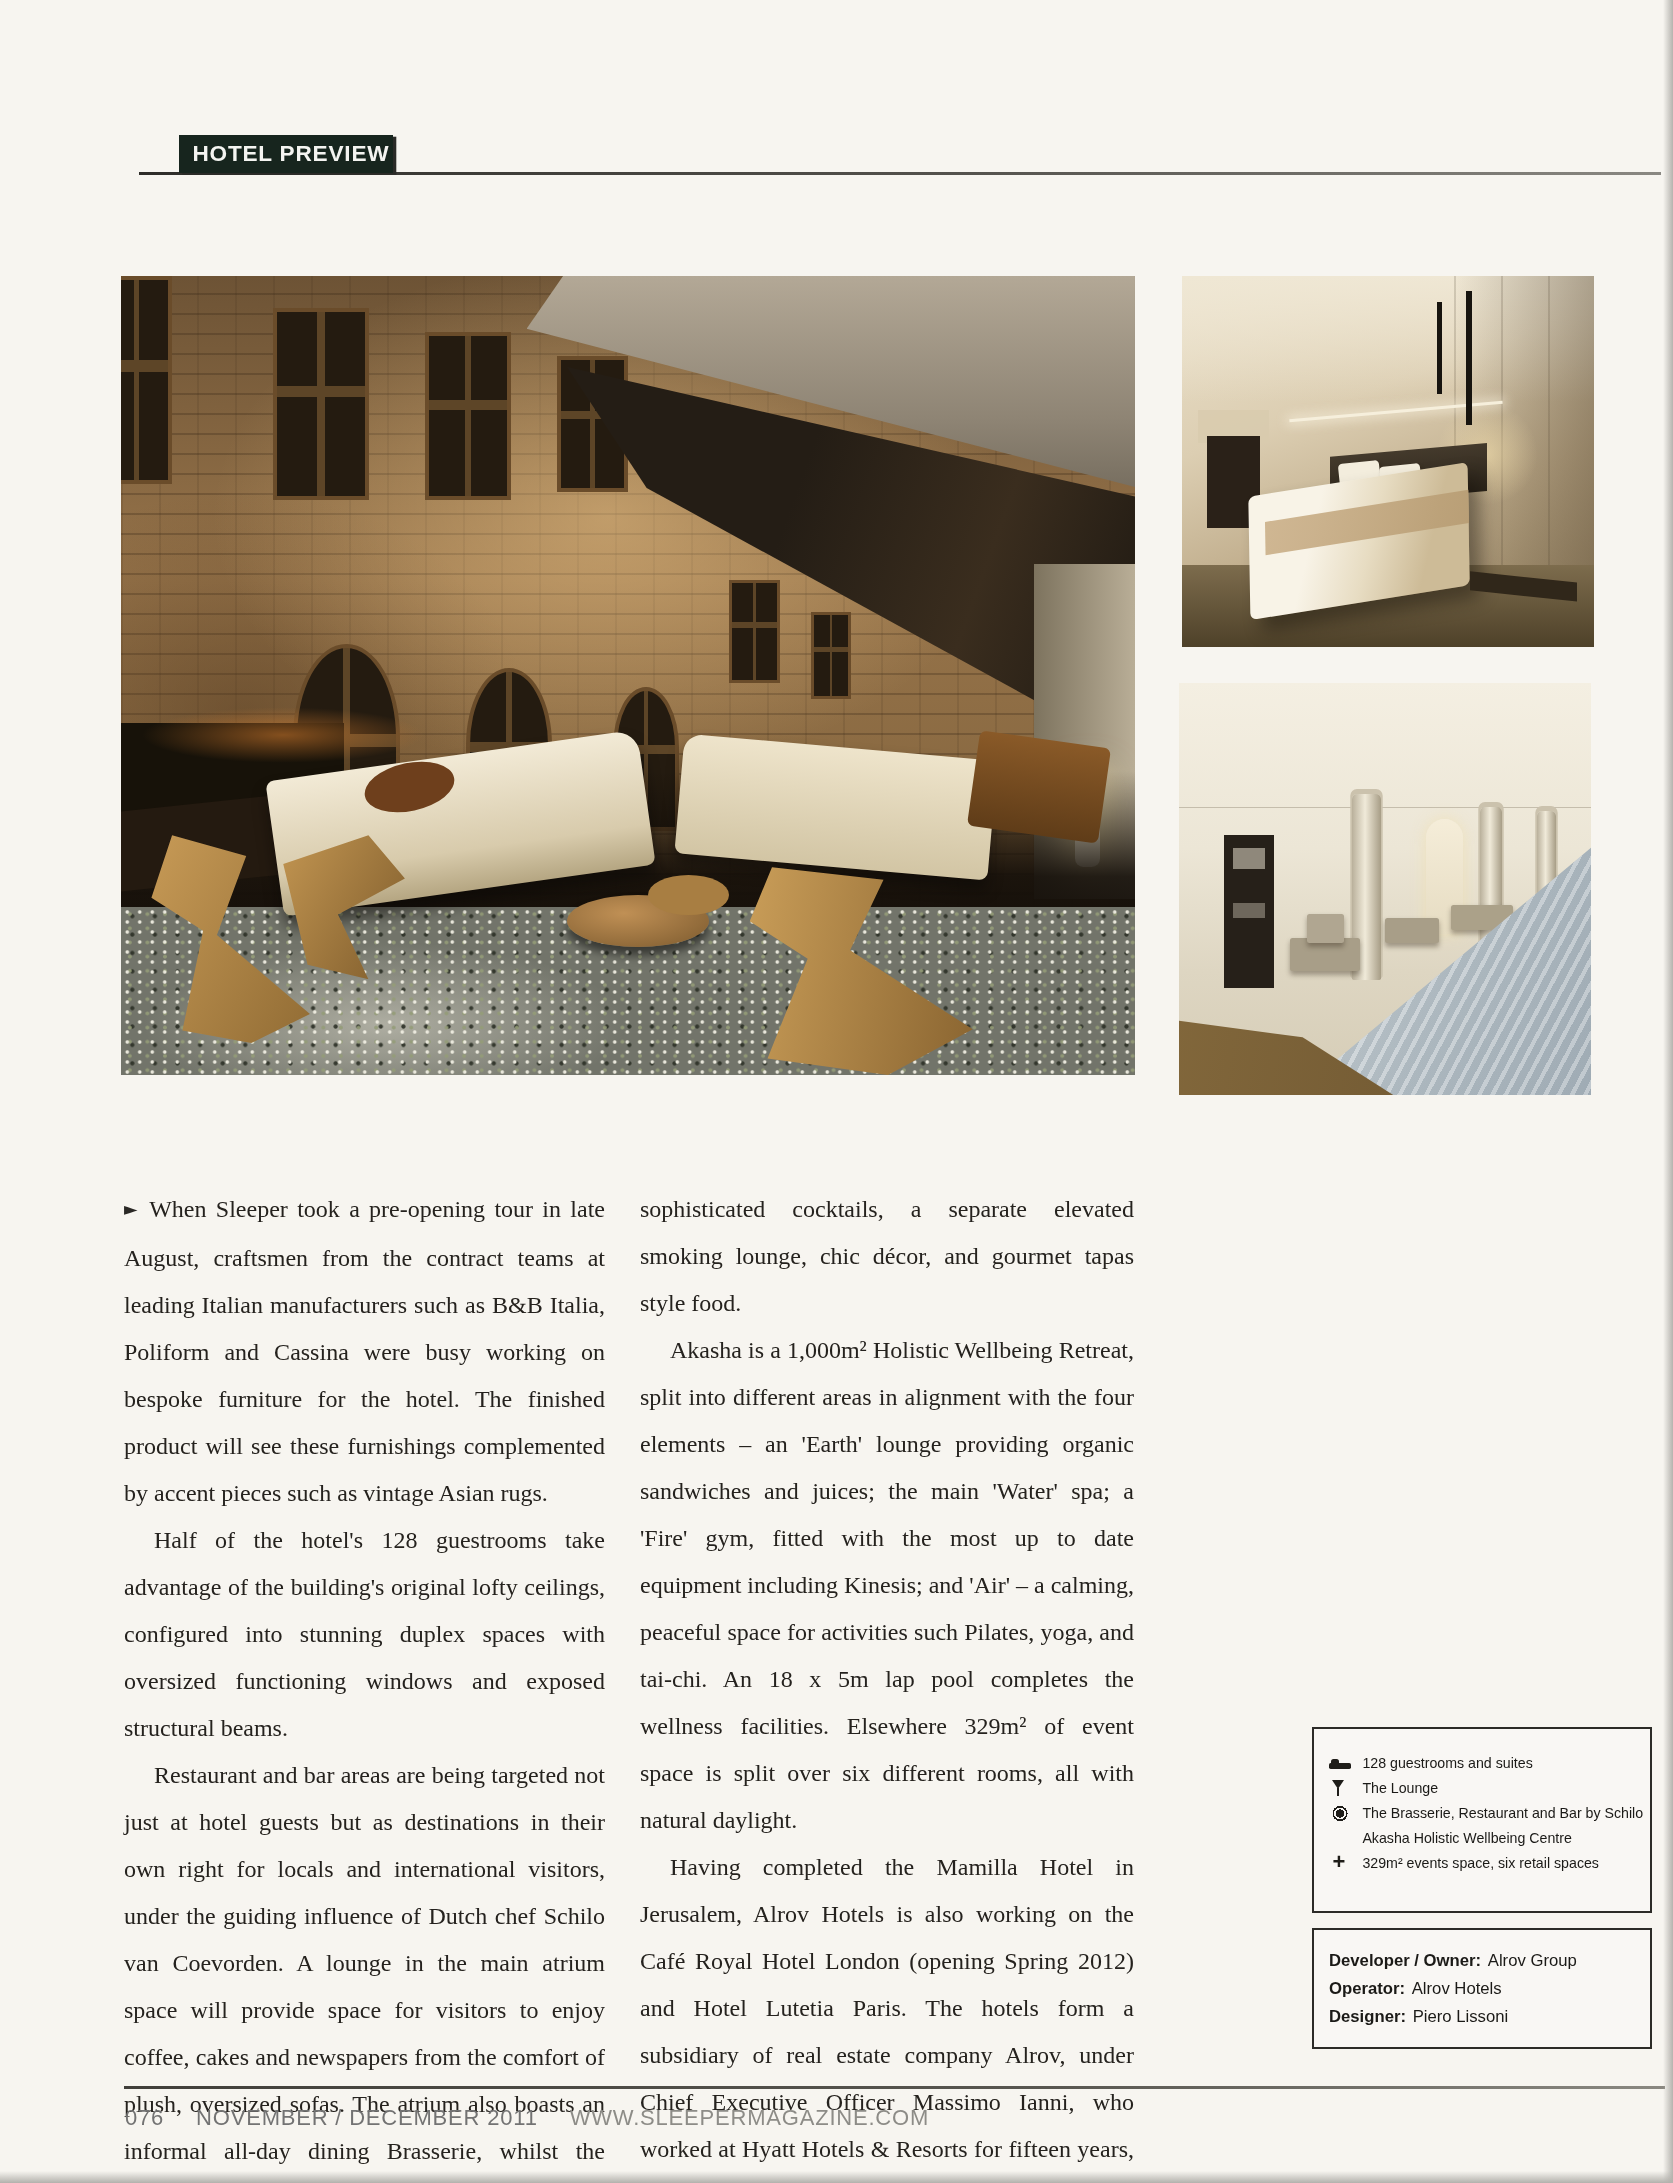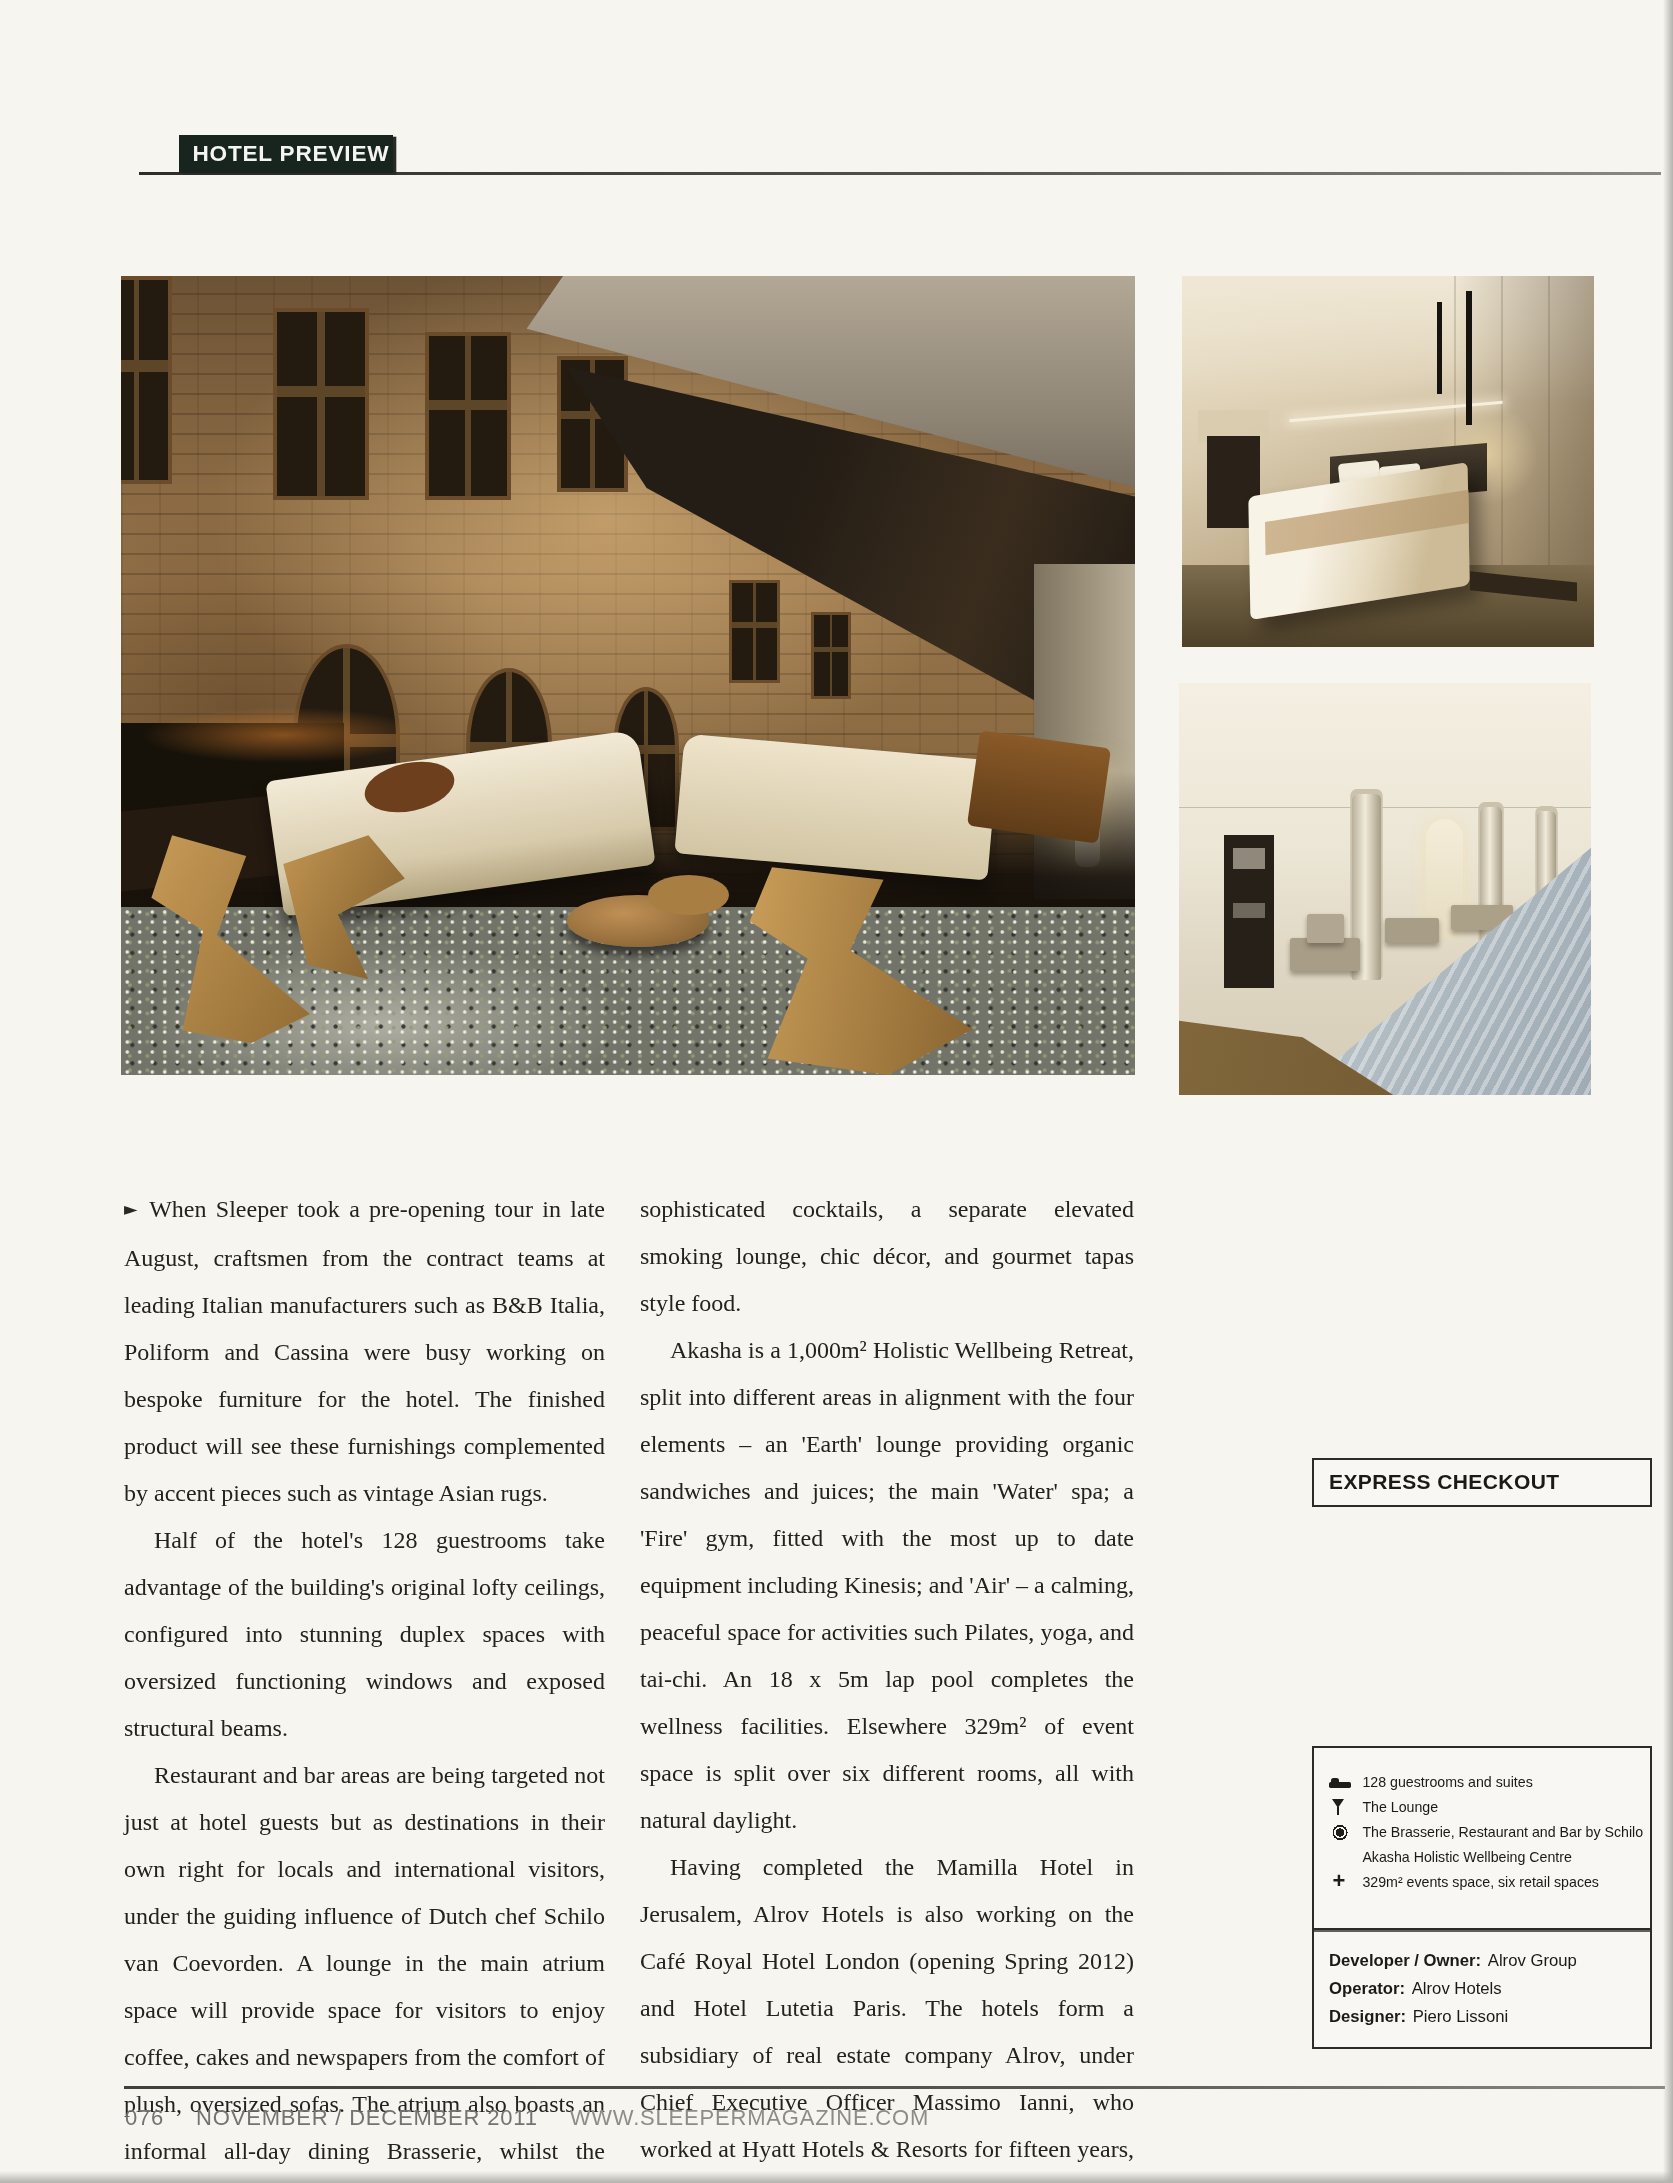--- a/index.html
+++ b/index.html
@@ -157,21 +157,21 @@
   .marker { display:inline-block; margin-right:11.7px; font-size:17.6px;
             transform:translateY(-2.5px); color:#2a2825; font-family:"DejaVu Sans", sans-serif; }
 
   
   .side-box { position:absolute; left:1312px; width:340px; box-sizing:border-box;
               border:2.5px solid #2c2b27; background:rgba(255,255,255,.25); color:#1b1a17; }
   #box-title { top:1458px; height:49px; font-weight:bold; font-size:21px;
                line-height:43px; padding-left:15px; letter-spacing:0.4px; }
   #box-hotel { top:1524px; height:187px; padding:15px 15px; font-size:16.7px; line-height:26px; }
   #box-hotel .b { font-weight:bold; }
-  #box-fac { top:1727px; height:186px; padding:22px 13.4px; font-size:14.2px; line-height:25px;margin-top:19px; }
+  #box-fac { top:1727px; height:186px; padding:22px 13.4px; font-size:14.2px; line-height:25px; }
   .fac-row { display:flex; align-items:center; gap:10px; white-space:nowrap; height:25px; }
   .fac-row.cont { padding-left:35px; }
   .ic { position:relative; width:25px; height:25px; flex:none; }
   .ic-bed::before { content:""; position:absolute; left:1.7px; right:1.7px; bottom:6.7px; height:5.9px;
     background:#1f1d19; border-radius:1.7px; }
   .ic-bed::after { content:""; position:absolute; left:3.3px; bottom:12.5px; width:8.4px; height:5px;
     background:#1f1d19; border-radius:2.5px 2.5px 0 0; }
   .ic-glass::before { content:""; position:absolute; left:4.2px; top:4.2px; width:0; height:0;
     border-left:6.7px solid transparent; border-right:6.7px solid transparent;
     border-top:9.2px solid #1f1d19; }
@@ -278,21 +278,20 @@
     <p><span class="marker">►</span><span>When Sleeper took a pre-opening tour in late August, craftsmen from the contract teams at leading Italian manufacturers such as B&amp;B Italia, Poliform and Cassina were busy working on bespoke furniture for the hotel. The finished product will see these furnishings complemented by accent pieces such as vintage Asian rugs.</span></p>
     <p class="ind">Half of the hotel's 128 guestrooms take advantage of the building's original lofty ceilings, configured into stunning duplex spaces with oversized functioning windows and exposed structural beams.</p>
     <p class="ind">Restaurant and bar areas are being targeted not just at hotel guests but as destinations in their own right for locals and international visitors, under the guiding influence of Dutch chef Schilo van Coevorden. A lounge in the main atrium space will provide space for visitors to enjoy coffee, cakes and newspapers from the comfort of plush, oversized sofas. The atrium also boasts an informal all-day dining Brasserie, whilst the hotel's speciality restaurant overlooks the Paulus Potterstraat (home of the Van Gogh and Stedelijk museums). There is a bar offering</p>
   </div>
   <div class="col" id="col-right">
     <p>sophisticated cocktails, a separate elevated smoking lounge, chic décor, and gourmet tapas style food.</p>
     <p class="ind">Akasha is a 1,000m² Holistic Wellbeing Retreat, split into different areas in alignment with the four elements – an 'Earth' lounge providing organic sandwiches and juices; the main 'Water' spa; a 'Fire' gym, fitted with the most up to date equipment including Kinesis; and 'Air' – a calming, peaceful space for activities such Pilates, yoga, and tai-chi. An 18 x 5m lap pool completes the wellness facilities. Elsewhere 329m² of event space is split over six different rooms, all with natural daylight.</p>
     <p class="ind">Having completed the Mamilla Hotel in Jerusalem, Alrov Hotels is also working on the Café Royal Hotel London (opening Spring 2012) and Hotel Lutetia Paris. The hotels form a subsidiary of real estate company Alrov, under Chief Executive Officer Massimo Ianni, who worked at Hyatt Hotels &amp; Resorts for fifteen years, as well as acting as a consultant at the Faena Hotel &amp; Universe (Buenos Aires) and launch consultant to Giorgio Armani for Armani Hotel Dubai. ■</p>
   </div>
 
-  <div class="side-box" id="box-title">EXPRESS CHECKOUT</div>
 
 
   <div class="side-box" id="box-fac">
     <div class="fac-row">
       <span class="ic ic-bed"></span>
       <span>128 guestrooms and suites</span>
     </div>
     <div class="fac-row">
       <span class="ic ic-glass"></span>
       <span>The Lounge</span>

